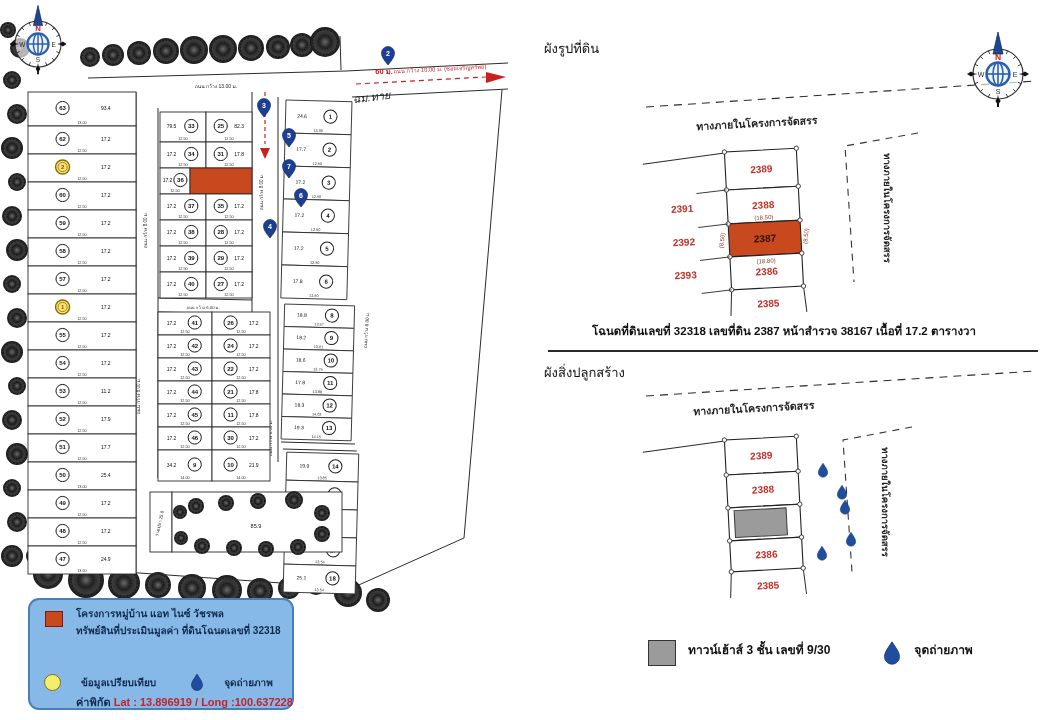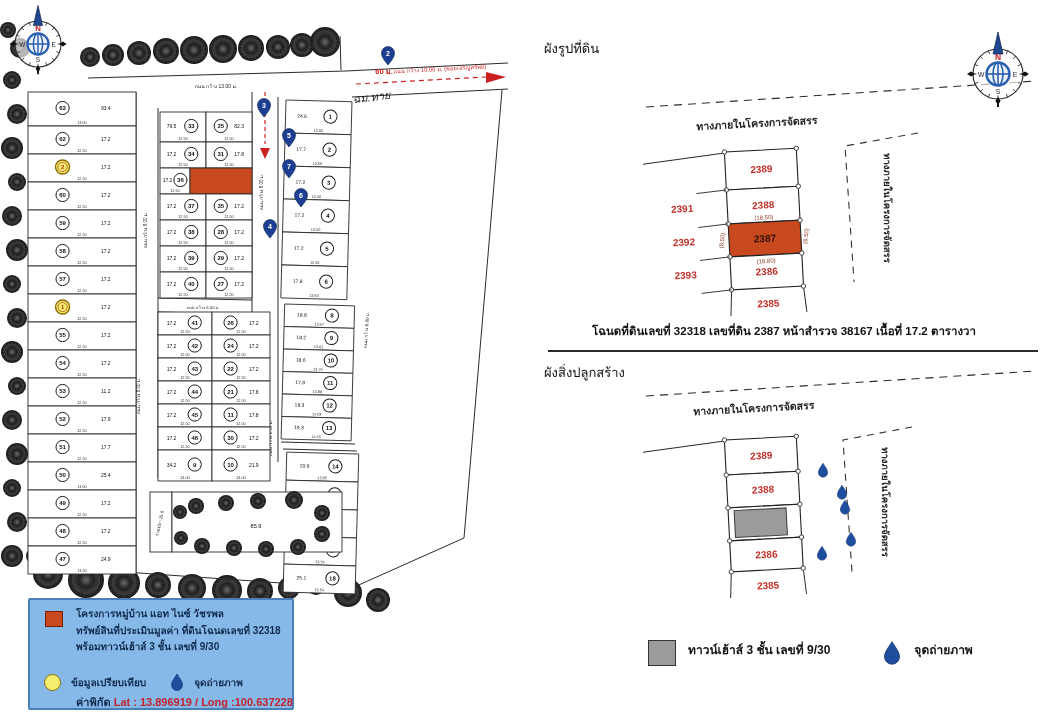--- a/index.html
+++ b/index.html
@@ -4,24 +4,24 @@
 <style>
   html,body{margin:0;padding:0;background:#e8e8e8;}
   .canvas{position:relative;width:1040px;height:720px;background:#ffffff;overflow:hidden;
           font-family:"Liberation Sans","DejaVu Sans",sans-serif;}
   svg text{font-family:"Liberation Sans","DejaVu Sans",sans-serif;}
   .abs{position:absolute;}
   .rtitle{position:absolute;font-size:13px;font-weight:normal;color:#111;}
   .rcaption{position:absolute;left:592px;top:322px;width:444px;font-size:11.5px;font-weight:bold;color:#111;}
   .rsep{position:absolute;left:548px;top:350px;width:490px;height:2px;background:#2a2a2a;}
   .legendbox{position:absolute;left:28px;top:598px;width:262px;height:108px;background:#87b9e8;
-             border:2px solid #4a7fb5;border-radius:2px;font-size:10px;font-weight:bold;color:#0f2a4e;}
+             border:2px solid #4a7fb5;border-radius:11px;font-size:10px;font-weight:bold;color:#0f2a4e;}
   .lg-swatch{position:absolute;left:15px;top:11px;width:16px;height:14px;background:#c9491f;border:1px solid #7c1d06;}
   .lg-lines{position:absolute;left:46px;top:6px;line-height:16.5px;white-space:nowrap;}
-  .lg-iconrow{position:absolute;left:14px;top:73px;display:flex;align-items:center;gap:10px;}
+  .lg-iconrow{position:absolute;left:14px;top:73px;display:flex;align-items:center;gap:20px;}
   .ycirc{display:inline-block;width:15px;height:15px;border-radius:50%;background:#f3ee6e;border:1.5px solid #8a6d00;}
   .lg-coords{position:absolute;left:46px;top:93px;font-size:11px;white-space:nowrap;}
   .lg-coords .red{color:#c2232d;}
   .lg-coords .val{color:#c2232d;}
   .rlegend{position:absolute;left:648px;top:640px;display:flex;align-items:flex-start;gap:12px;
            font-size:12px;font-weight:bold;color:#111;}
   .gswatch{display:inline-block;width:26px;height:24px;background:#9b9b9b;border:1.5px solid #333;}
   .rlegend .gap{width:28px;}
 </style>
 </head>
@@ -693,21 +693,20 @@
         <text x="17" y="3" font-size="7" fill="#223" text-anchor="middle" font-weight="normal">E</text>
         <text x="0" y="20" font-size="7" fill="#223" text-anchor="middle" font-weight="normal">S</text>
       </g>
     </svg>
 
   <div class="legendbox">
     <span class="lg-swatch"></span>
     <div class="lg-lines">
       <div>โครงการหมู่บ้าน แอท ไนซ์ วัชรพล</div>
       <div>ทรัพย์สินที่ประเมินมูลค่า ที่ดินโฉนดเลขที่ 32318</div>
-      <div>พร้อมทาวน์เฮ้าส์ 3 ชั้น เลขที่ 9/30</div>
     </div>
     <div class="lg-iconrow">
       <span class="ycirc"></span>
       <span>ข้อมูลเปรียบเทียบ</span>
       <svg width="14" height="18" viewBox="-7 -9 14 18" style="margin-left:14px">
         <path d="M0,-8 C2.8,-3.5 5.5,-0.5 5.5,3 A5.5,5.5 0 1 1 -5.5,3 C-5.5,-0.5 -2.8,-3.5 0,-8 Z" fill="#1f4e9e" stroke="#10306b" stroke-width="0.6"></path>
       </svg>
       <span>จุดถ่ายภาพ</span>
     </div>
     <div class="lg-coords">

